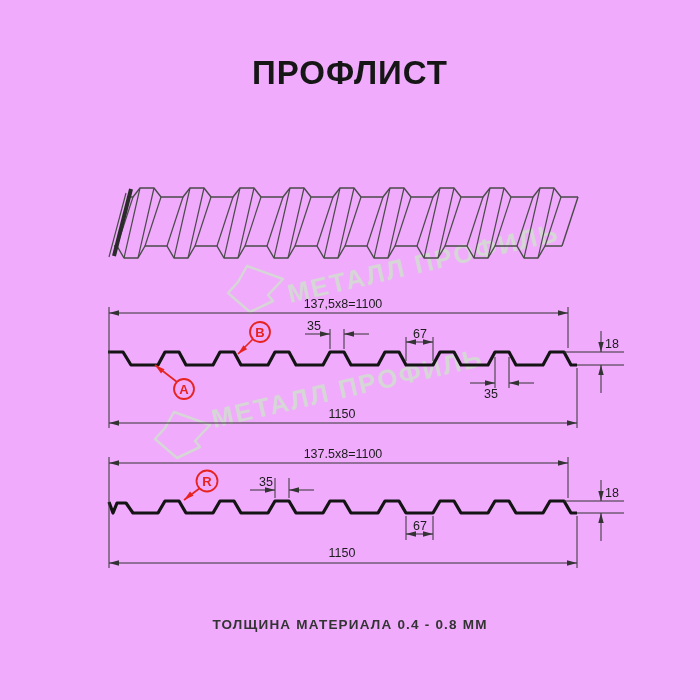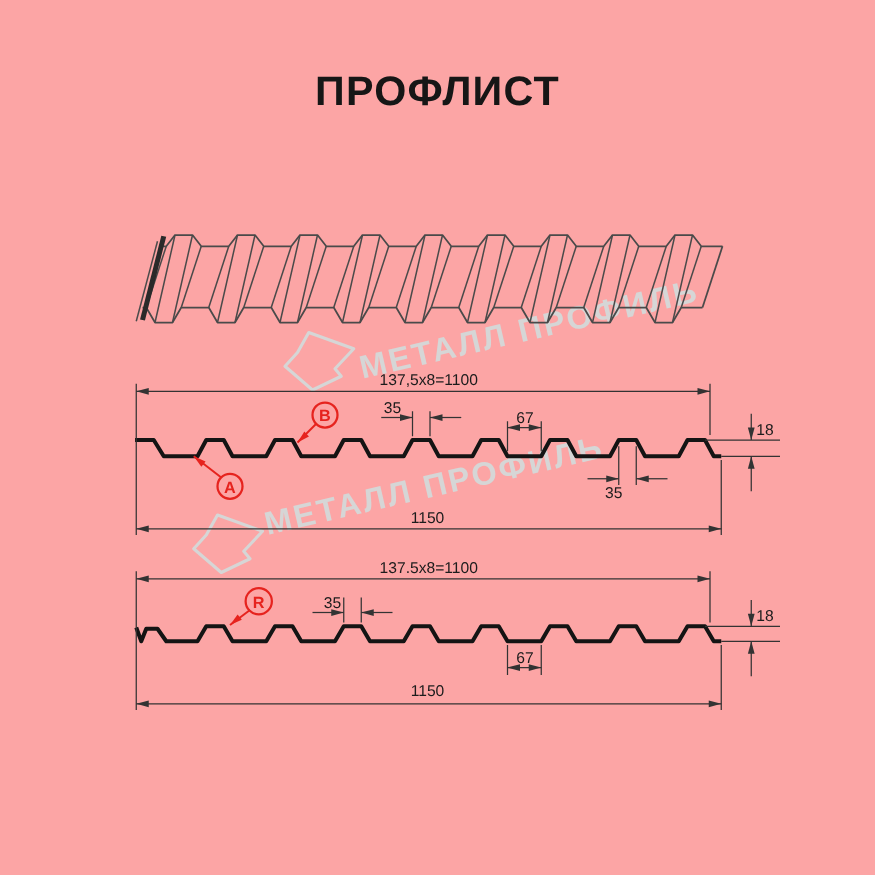--- a/index.html
+++ b/index.html
@@ -1,16 +1,16 @@
 <!DOCTYPE html>
 <html><head>
 <meta charset="utf-8">
 <style>
   html,body{margin:0;padding:0;background:#fff;}
-  .canvas{position:relative;width:700px;height:700px;background:#fca5a5;overflow:hidden;
+  .canvas{position:relative;width:700px;height:700px;background:#f0abfc;overflow:hidden;
           font-family:"Liberation Sans",sans-serif;}
   .title{position:absolute;top:54px;left:0;width:700px;text-align:center;
          font-size:33px;font-weight:700;letter-spacing:1px;color:#161616;}
   .subtitle{position:absolute;top:99px;left:0;width:700px;text-align:center;
          font-size:16.5px;font-weight:700;letter-spacing:1px;color:#262626;}
   .caption{position:absolute;top:617px;left:0;width:700px;text-align:center;
          font-size:13.5px;font-weight:700;letter-spacing:1.2px;color:#333;}
   svg{position:absolute;top:0;left:0;}
   .dimtxt{font-family:"Liberation Sans",sans-serif;font-size:12.5px;fill:#1c1c1c;}
   .lbltxt{font-family:"Liberation Sans",sans-serif;font-size:13px;font-weight:700;}
@@ -209,13 +209,14 @@
         <polygon points="0,0 -10,-2.7 -10,2.7" transform="translate(406,534) rotate(180)" fill="#333333"></polygon>
         <polygon points="0,0 -10,-2.7 -10,2.7" transform="translate(433,534) rotate(0)" fill="#333333"></polygon>
         <polygon points="0,0 -10,-2.7 -10,2.7" transform="translate(601,501) rotate(90)" fill="#333333"></polygon>
         <polygon points="0,0 -10,-2.7 -10,2.7" transform="translate(601,513) rotate(270)" fill="#333333"></polygon>
         <polygon points="0,0 -10,-2.7 -10,2.7" transform="translate(109,563) rotate(180)" fill="#333333"></polygon>
         <polygon points="0,0 -10,-2.7 -10,2.7" transform="translate(577,563) rotate(0)" fill="#333333"></polygon>
         <polygon points="0,0 -10,-2.7 -10,2.7" transform="translate(184,500) rotate(141)" fill="#e6231e"></polygon>
       </g>
   </svg>
 
+  <div class="caption">ТОЛЩИНА МАТЕРИАЛА 0.4 - 0.8 ММ</div>
 </div>
 
 </body></html>

